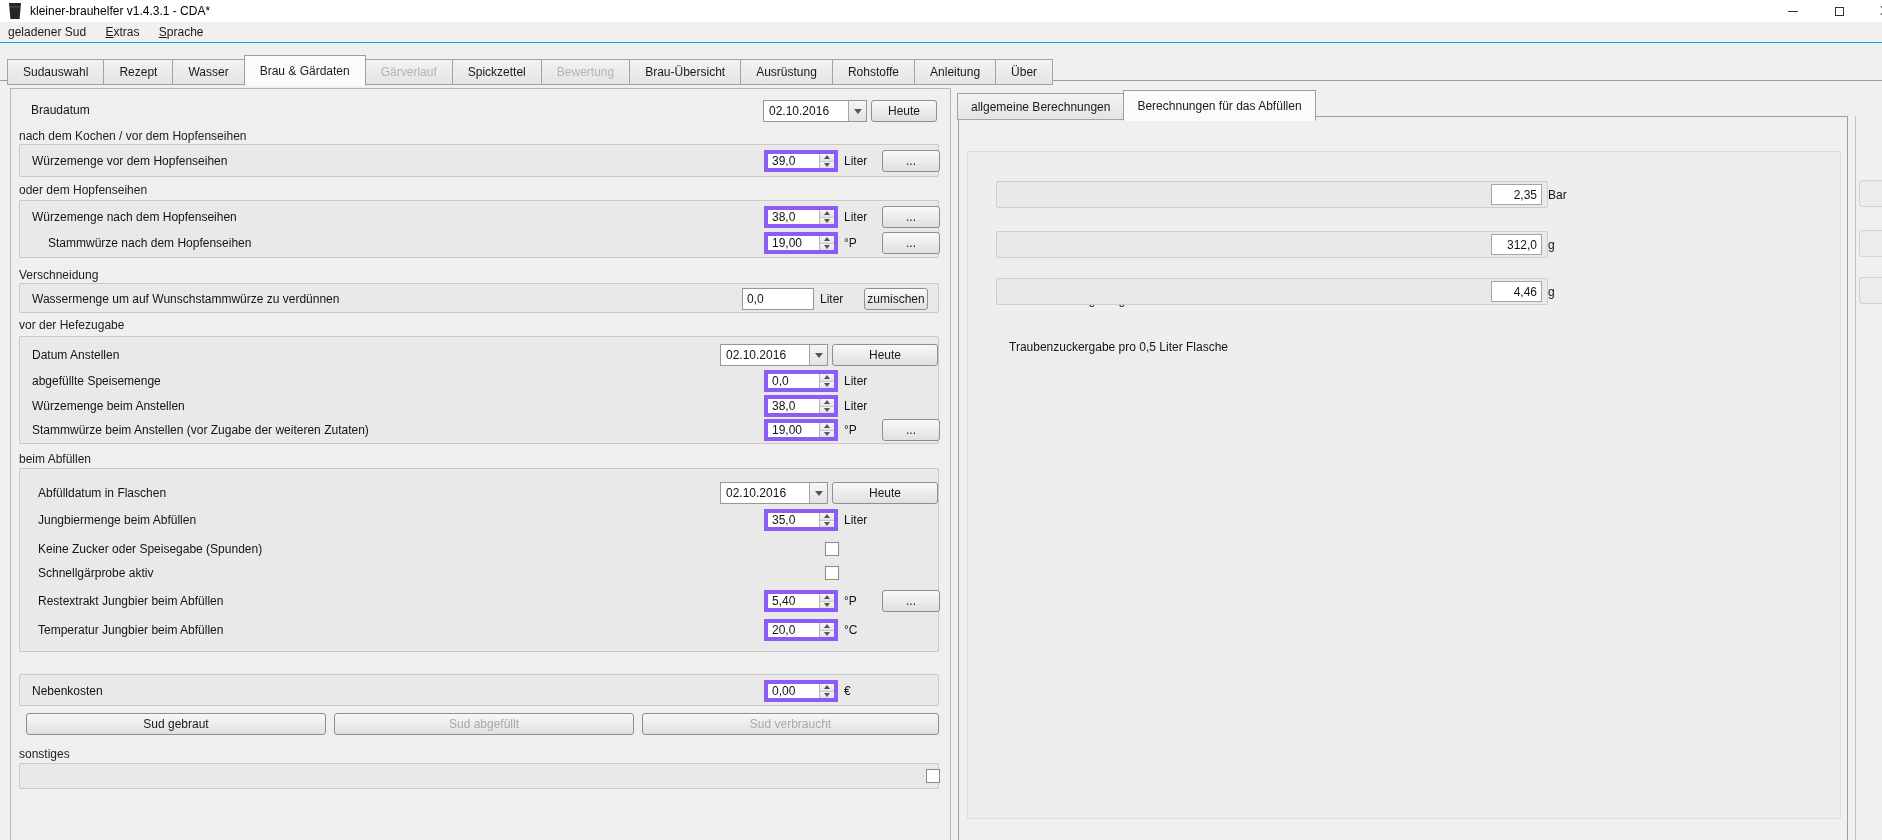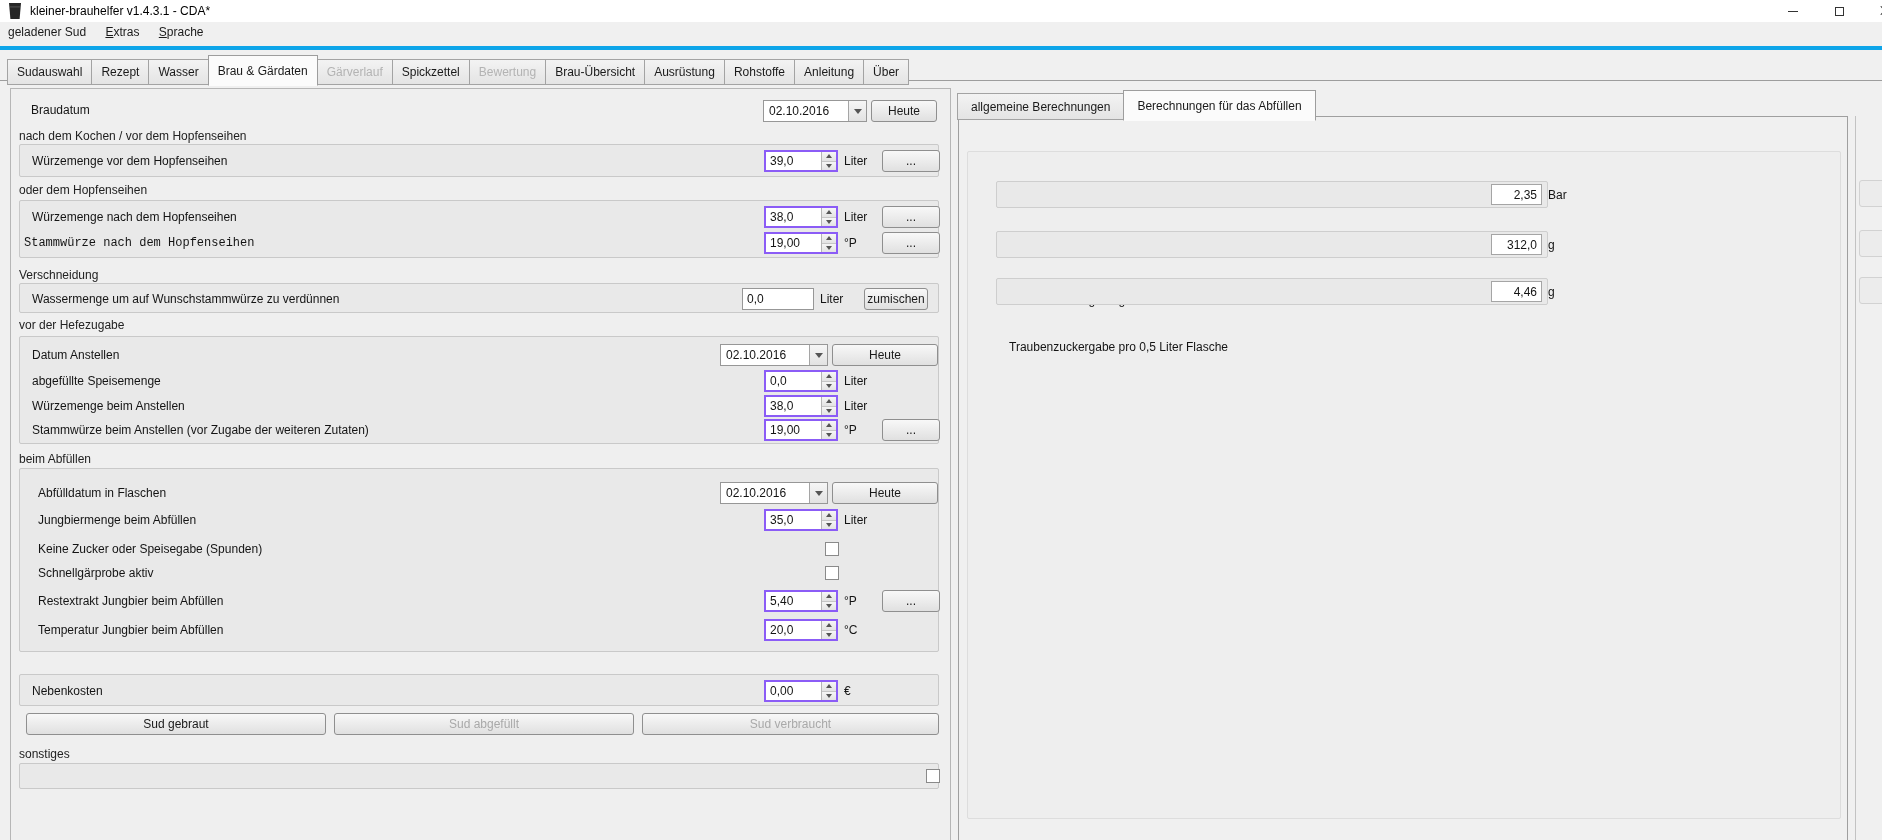--- a/index.html
+++ b/index.html
@@ -17,29 +17,29 @@
   .app-icon { position:absolute; left:8px; top:3px; width:14px; height:16px; }
   .title-text { position:absolute; left:30px; top:4px; font-size:12px; color:#000000; white-space:nowrap; }
   .winbtn { position:absolute; top:0; width:46px; height:22px; display:flex; align-items:center; justify-content:center; background:#ffffff; }
   .glyph-min { width:10px; height:1px; background:#333; }
   .glyph-max { width:9px; height:9px; border:1px solid #333; background:transparent; }
   .glyph-close { position:relative; width:10px; height:10px; }
   .glyph-close:before, .glyph-close:after { content:""; position:absolute; left:-1px; top:4px; width:12px; height:1px; background:#333; }
   .glyph-close:before { transform:rotate(45deg); } .glyph-close:after { transform:rotate(-45deg); }
 
   
-  .menubar { position:absolute; left:0; top:22px; width:1882px; height:28px; background:#f0f0f0; border-bottom:4px solid #0ea5e9; }
+  .menubar { position:absolute; left:0; top:22px; width:1882px; height:21px; background:#f0f0f0; border-bottom:1px solid #0ea5e9; }
   .menu-item { display:inline-block; padding:3px 8px 0 8px; height:20px; color:#1a1a1a; cursor:default; }
   .menu-item::first-letter { text-decoration:underline; }
 
   
   .tab-baseline { position:absolute; left:0; top:80px; width:1882px; height:1px; background:#9d9d9d; }
   .tabbar { position:absolute; left:8px; top:55px; display:flex; align-items:flex-end; z-index:3; }
   .tab {
-    height:26px; padding:0 9px; margin-left:-1px;
+    height:26px; padding:0 15px; margin-left:-1px;
     display:flex; align-items:center; white-space:nowrap;
     background:linear-gradient(#f3f3f3,#e4e4e4);
     border:1px solid #a3a3a3; color:#1a1a1a; cursor:default;
   }
   .tab.active {
     height:31px; background:#fbfbfb; border-color:#9d9d9d;
     border-bottom:1px solid #fbfbfb; position:relative; z-index:4; margin-bottom:-1px;
   }
   .tab.disabled { color:#b3b3b3; }
 
@@ -54,21 +54,21 @@
     background:linear-gradient(#f8f8f8,#e0e0e0); border:1px solid #8f8f8f; border-radius:3px;
     color:#1a1a1a; white-space:nowrap; cursor:default; }
   .btn.disabled { color:#a9a9a9; }
 
   .combo { position:absolute; height:22px; display:flex; background:#fff; border:1px solid #979797; }
   .combo-text { flex:1; display:flex; align-items:center; padding-left:5px; white-space:nowrap; }
   .combo-btn { width:18px; display:flex; align-items:center; justify-content:center;
     background:linear-gradient(#f6f6f6,#e2e2e2); border-left:1px solid #a5a5a5; }
   .tri-dn-big { width:0; height:0; border-left:4px solid transparent; border-right:4px solid transparent; border-top:5px solid #555; }
 
-  .spinbox { position:absolute; width:74px; height:22px; display:flex; background:#fff; border:2px solid #8b5cf6; }
+  .spinbox { position:absolute; width:74px; height:22px; display:flex; background:#fff; border:4px solid #8b5cf6; }
   .spinval { flex:1; display:flex; align-items:center; padding-left:4px; }
   .sparrs { width:15px; display:flex; flex-direction:column; border-left:1px solid #b5b5b5; }
   .sparrs .sp { flex:1; display:flex; align-items:center; justify-content:center;
     background:linear-gradient(#f6f6f6,#e3e3e3); }
   .sparrs .sp + .sp { border-top:1px solid #c6c6c6; }
   .tri-up { width:0; height:0; border-left:3px solid transparent; border-right:3px solid transparent; border-bottom:4px solid #555; }
   .tri-dn { width:0; height:0; border-left:3px solid transparent; border-right:3px solid transparent; border-top:4px solid #555; }
 
   .tinput { position:absolute; width:72px; height:22px; background:#fff; border:1px solid #979797;
     display:flex; align-items:center; padding-left:4px; }
@@ -176,21 +176,21 @@
             <i class="tri-up"></i>
           </span>
           <span class="sp">
             <i class="tri-dn"></i>
           </span>
         </span>
     </div>
     <span class="lbl" style="left:824px; top:9px;">Liter</span>
     <div class="btn" style="left:862px; top:5px; width:58px; height:22px;">...</div>
 
-    <span class="lbl" style="left:4px; top:35px;font-family:Liberation Mono, monospace;">Stammwürze nach dem Hopfenseihen</span>
+    <span class="lbl" style="left:28px; top:35px;">Stammwürze nach dem Hopfenseihen</span>
     <div class="spinbox" style="left:744px; top:31px;">
       <span class="spinval">19,00</span>
       <span class="sparrs">
           <span class="sp">
             <i class="tri-up"></i>
           </span>
           <span class="sp">
             <i class="tri-dn"></i>
           </span>
         </span>

